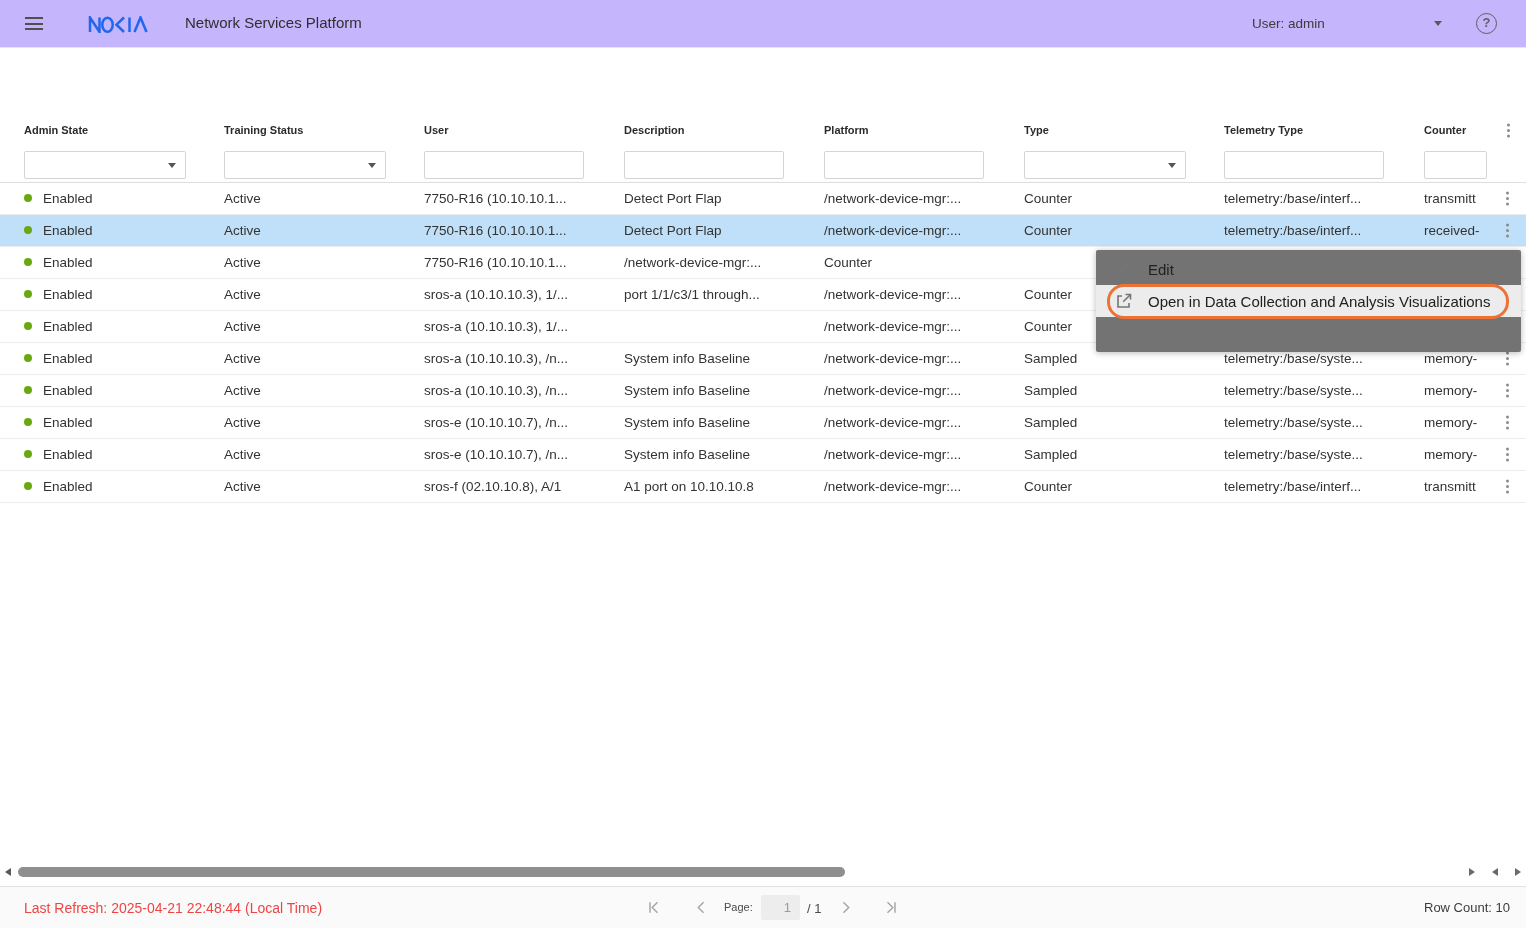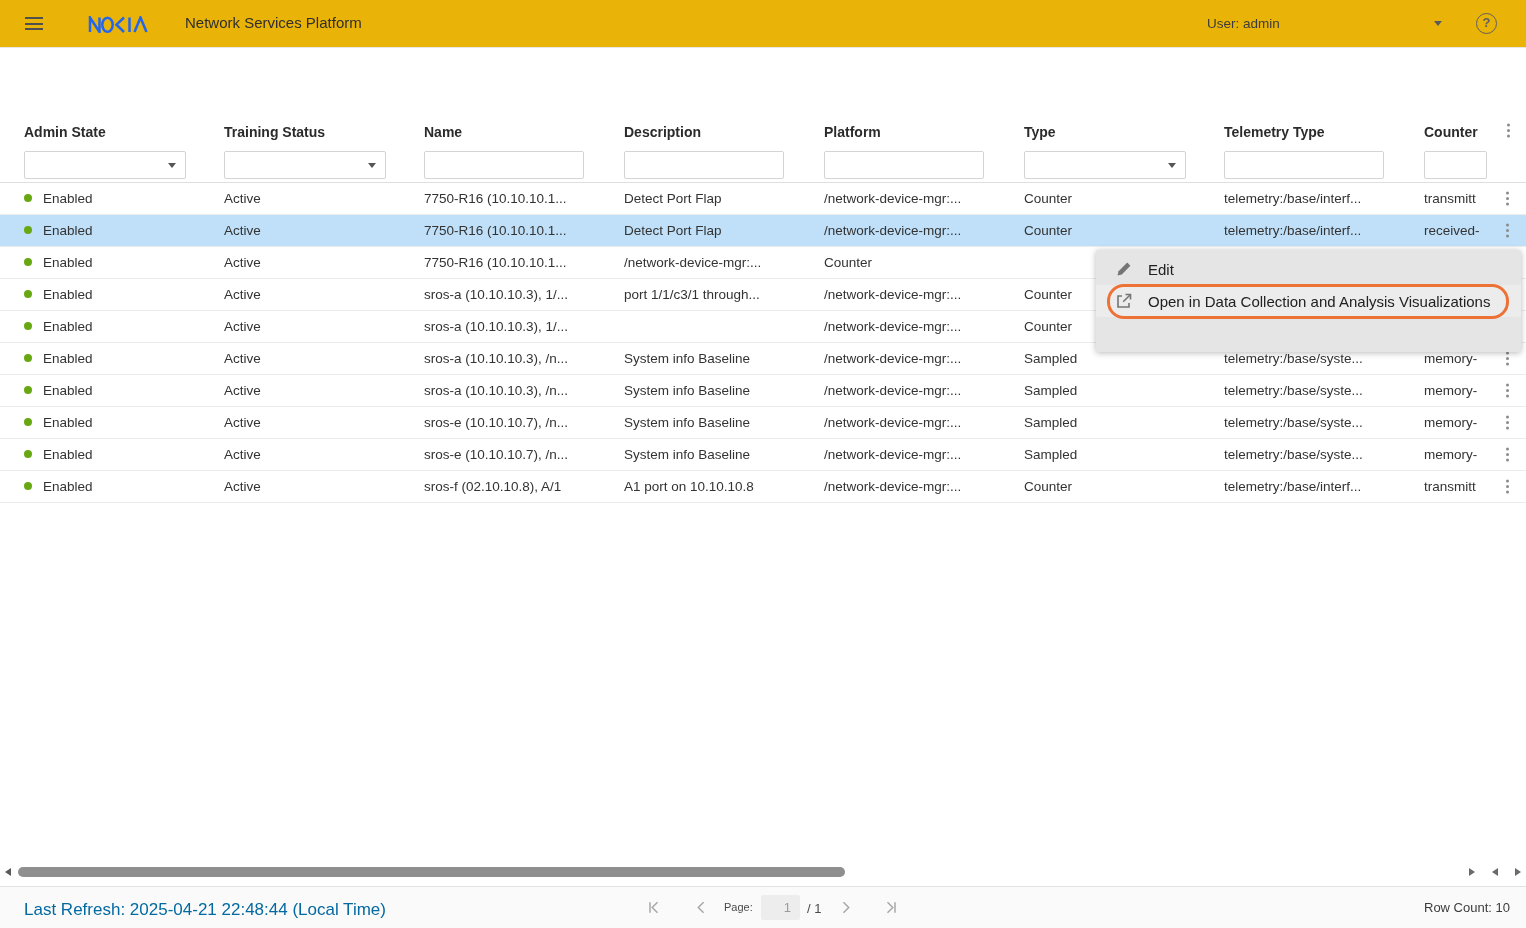--- a/index.html
+++ b/index.html
@@ -5,26 +5,26 @@
   :root{
     --accent:#1353ce; --logo-blue:#2166ee; --selected:#bfe0f8;
     --green:#68a812; --orange:#ed7236; --ink:#333; --muted:#6e6e6e;
   }
   *{box-sizing:border-box}
   html,body{margin:0;padding:0;background:#fff}
   body{font-family:"Liberation Sans",sans-serif;color:var(--ink)}
   #app{position:relative;width:1526px;height:928px;background:#fff;overflow:hidden}
 
   
-  .topbar{position:absolute;left:0;top:0;width:1526px;height:48px;background:#eab308;border-bottom:1px solid #e6e6e6}
+  .topbar{position:absolute;left:0;top:0;width:1526px;height:48px;background:#c4b5fd;border-bottom:1px solid #e6e6e6}
   .hamburger{position:absolute;left:25px;top:17px;width:18px;height:14px;cursor:pointer}
   .hamburger i{display:block;height:2px;background:#4f4f4f;margin-bottom:3.5px}
   .logo{position:absolute;left:88px;top:16px;width:60px;height:17px}
   .app-title{position:absolute;left:185px;top:14px;font-size:15px;color:#2f2f2f}
-  .user-label{position:absolute;left:1207px;top:15.5px;font-size:13.5px;color:#3c3c3c}
+  .user-label{position:absolute;left:1252px;top:15.5px;font-size:13.5px;color:#3c3c3c}
   .caret{width:0;height:0;border-left:4.5px solid transparent;border-right:4.5px solid transparent;border-top:5.5px solid #5a5a5a}
   .topbar-caret{position:absolute;left:1434px;top:21px}
   .help{position:absolute;left:1476px;top:13px;width:21px;height:21px;border:1.6px solid #5f5f5f;border-radius:50%;
         font-size:13px;font-weight:bold;color:#5f5f5f;text-align:center;line-height:18px}
 
   
   .toolbar{position:absolute;left:0;top:48px;width:1526px;height:64px;background:#fff;border-bottom:1px solid #dcdcdc}
   .page-title{position:absolute;left:24px;top:24px;font-size:15px;color:#2f2f2f}
   .vdivider{position:absolute;left:305px;top:10px;width:1px;height:45px;background:#d6d6d6}
   .picker-label{position:absolute;left:321px;top:17px;font-size:10.5px;font-weight:bold;color:#6e6e6e;letter-spacing:.2px}
@@ -35,57 +35,57 @@
   .baseline-btn .lbl{font-size:13.5px;font-weight:bold;letter-spacing:.4px}
   .refresh{position:absolute;left:1437px;top:22px;width:20px;height:20px;cursor:pointer}
   .kebab{position:relative;width:3.5px;height:3.5px;border-radius:50%;background:#6f6f6f;
          box-shadow:0 -6px 0 #6f6f6f,0 6px 0 #6f6f6f}
   .toolbar-kebab{position:absolute;left:1493px;top:30px;cursor:pointer}
 
   
   .grid{display:grid;grid-template-columns:200px 200px 200px 200px 200px 200px 200px 78px;padding-left:24px}
   .thead{position:absolute;left:0;top:112px;width:1526px;height:71px;border-bottom:1px solid #dedede;background:#fff}
   .hrow{position:absolute;left:0;top:12px;width:1526px}
-  .hcell{font-size:14px;font-weight:bold;color:#2b2b2b;white-space:nowrap;cursor:pointer}
+  .hcell{font-size:11px;font-weight:bold;color:#2b2b2b;white-space:nowrap;cursor:pointer}
   .col-settings{position:absolute;right:16px;top:17px;cursor:pointer}
   .frow{position:absolute;left:0;top:39px;width:1526px}
   .fwrap{position:relative;height:28px}
   .fselect{position:relative;width:162px;height:28px;background:#fff;border:1px solid #d4d4d4;border-radius:2px;cursor:pointer}
   .fselect .caret{position:absolute;right:9px;top:11px;border-top-color:#555}
   .finput{width:160px;height:28px;background:#fff;border:1px solid #d4d4d4;border-radius:2px;padding:0 8px;font-size:13px;color:#333;outline:none}
   .fwrap.last .finput{width:63px}
 
   
   .tbody{position:absolute;left:0;top:183px;width:1364px}
   .trow{position:relative;width:1526px;height:32px;border-bottom:1px solid #ececec;background:#fff;cursor:pointer}
   .trow.selected{background:var(--selected)}
   .cell{font-size:13.5px;color:#333;line-height:31px;white-space:nowrap;overflow:hidden;padding-right:14px}
   .dot{display:inline-block;width:8px;height:8px;border-radius:50%;background:var(--green);margin-right:11px;position:relative;top:-1px}
   .row-kebab{position:absolute;right:17px;top:14px;cursor:pointer}
   .row-kebab .kebab,.col-settings .kebab{width:3px;height:3px;background:#8a8a8a;box-shadow:0 -5.5px 0 #8a8a8a,0 5.5px 0 #8a8a8a}
 
   
-  .menu{position:absolute;left:1096px;top:250px;width:425px;height:102px;background:#e5e5e5;border-radius:2px;
+  .menu{position:absolute;left:1096px;top:250px;width:425px;height:102px;background:#737373;border-radius:2px;
         box-shadow:0 1px 6px rgba(0,0,0,.28);padding-top:3px;z-index:10}
   .menu-item{height:32px;display:flex;align-items:center;gap:15px;padding-left:19px;font-size:15px;color:#212121;cursor:pointer;white-space:nowrap}
   .menu-item.hover{background:#ececec}
   .mi-icon{width:18px;height:18px;flex:0 0 18px}
   .annotation{position:absolute;left:1107px;top:284px;width:402px;height:35px;border:3px solid var(--orange);
               border-radius:17px;z-index:11;pointer-events:none}
 
   
   .hscroll-left{position:absolute;left:5px;top:868px;width:0;height:0;border-top:4.5px solid transparent;border-bottom:4.5px solid transparent;border-right:6.5px solid #595959;cursor:pointer}
   .hscroll-thumb{position:absolute;left:18px;top:867px;width:827px;height:10px;background:#8f8f8f;border-radius:5px;cursor:pointer}
   .tri-r{width:0;height:0;border-top:4.5px solid transparent;border-bottom:4.5px solid transparent;border-left:6.5px solid #6a6a6a;cursor:pointer}
   .tri-l{width:0;height:0;border-top:4.5px solid transparent;border-bottom:4.5px solid transparent;border-right:6.5px solid #6a6a6a;cursor:pointer}
   .sc1{position:absolute;left:1469px;top:868px}.sc2{position:absolute;left:1492px;top:868px}.sc3{position:absolute;left:1515px;top:868px}
 
   
   .footer{position:absolute;left:0;top:886px;width:1526px;height:42px;background:#fafafa;border-top:1px solid #e2e2e2}
-  .last-refresh{position:absolute;left:24px;top:13px;font-size:17px;color:#0369a1}
+  .last-refresh{position:absolute;left:24px;top:13px;font-size:14px;color:#ef4444}
   .pgico{position:absolute;top:13px;width:15px;height:15px;cursor:pointer}
   .pg-first{left:646px}.pg-prev{left:694px}.pg-next{left:838px}.pg-last{left:884px}
   .pg-label{position:absolute;left:724px;top:14px;font-size:11px;color:#4a4a4a}
   .pg-box{position:absolute;left:761px;top:8px;width:39px;height:25px;background:#ededed;border-radius:2px;
           font-size:13px;color:#9b9b9b;text-align:right;line-height:25px;padding-right:9px}
   .pg-total{position:absolute;left:807px;top:14px;font-size:13px;color:#4a4a4a}
   .row-count{position:absolute;right:16px;top:13px;font-size:13px;color:#3c3c3c}
 </style>
 </head>
 <body>
@@ -111,21 +111,21 @@
     <div class="user-label">User: admin</div>
     <div class="caret topbar-caret"></div>
     <div class="help">?</div>
   </div>
 
 
   <div class="thead">
     <div class="hrow grid" id="hdr-row">
         <div class="hcell">Admin State</div>
         <div class="hcell">Training Status</div>
-        <div class="hcell">Name</div>
+        <div class="hcell">User</div>
         <div class="hcell">Description</div>
         <div class="hcell">Platform</div>
         <div class="hcell">Type</div>
         <div class="hcell">Telemetry Type</div>
         <div class="hcell">Counter</div>
       </div>
     <div class="col-settings">
         <div class="kebab"></div>
       </div>
     <div class="frow grid" id="filter-row">

